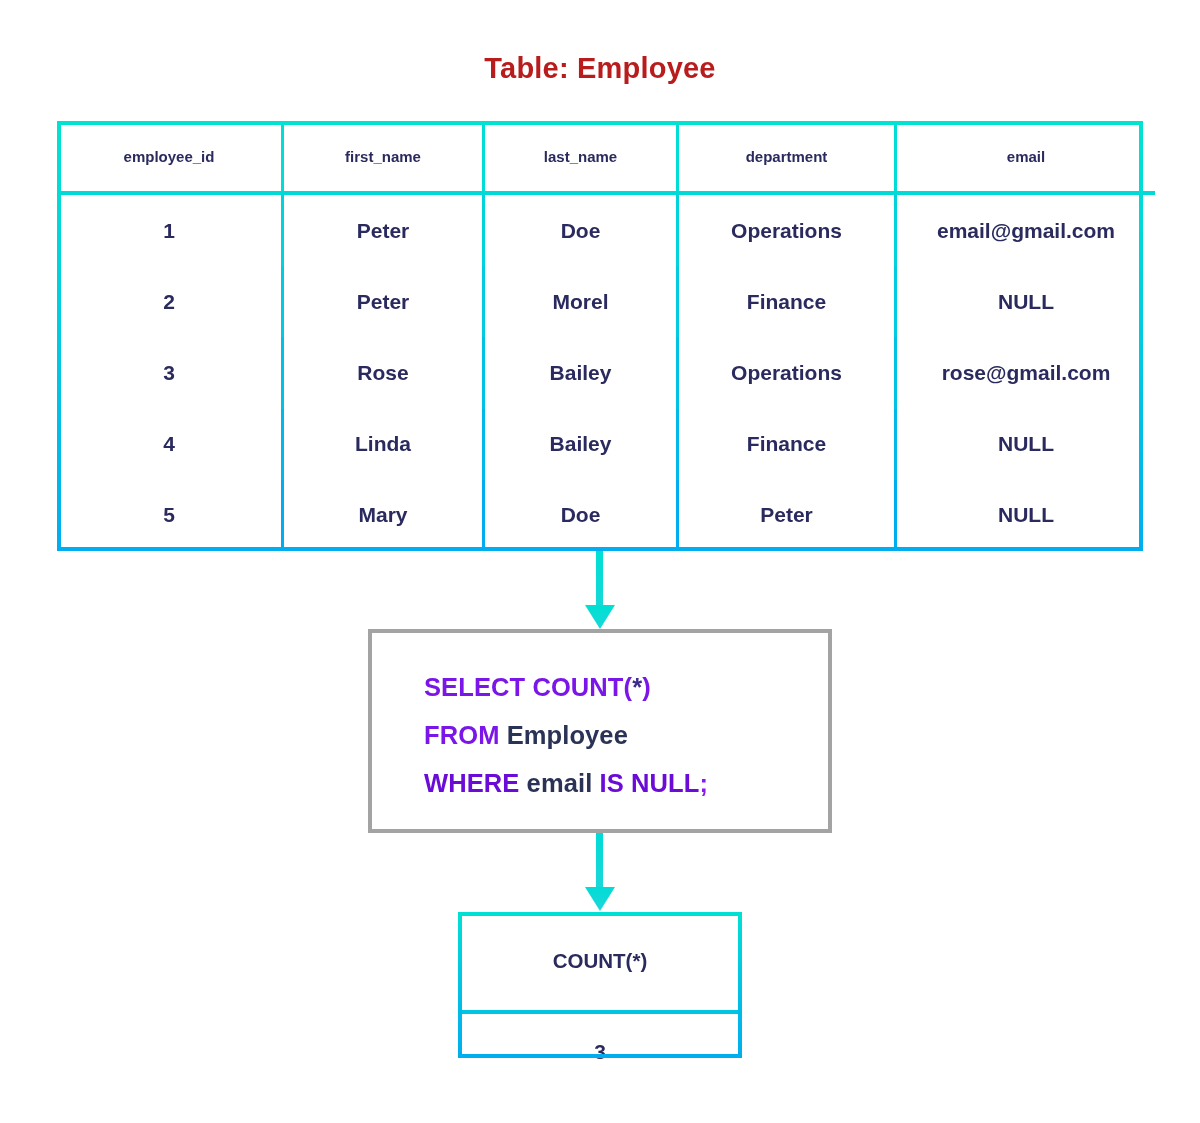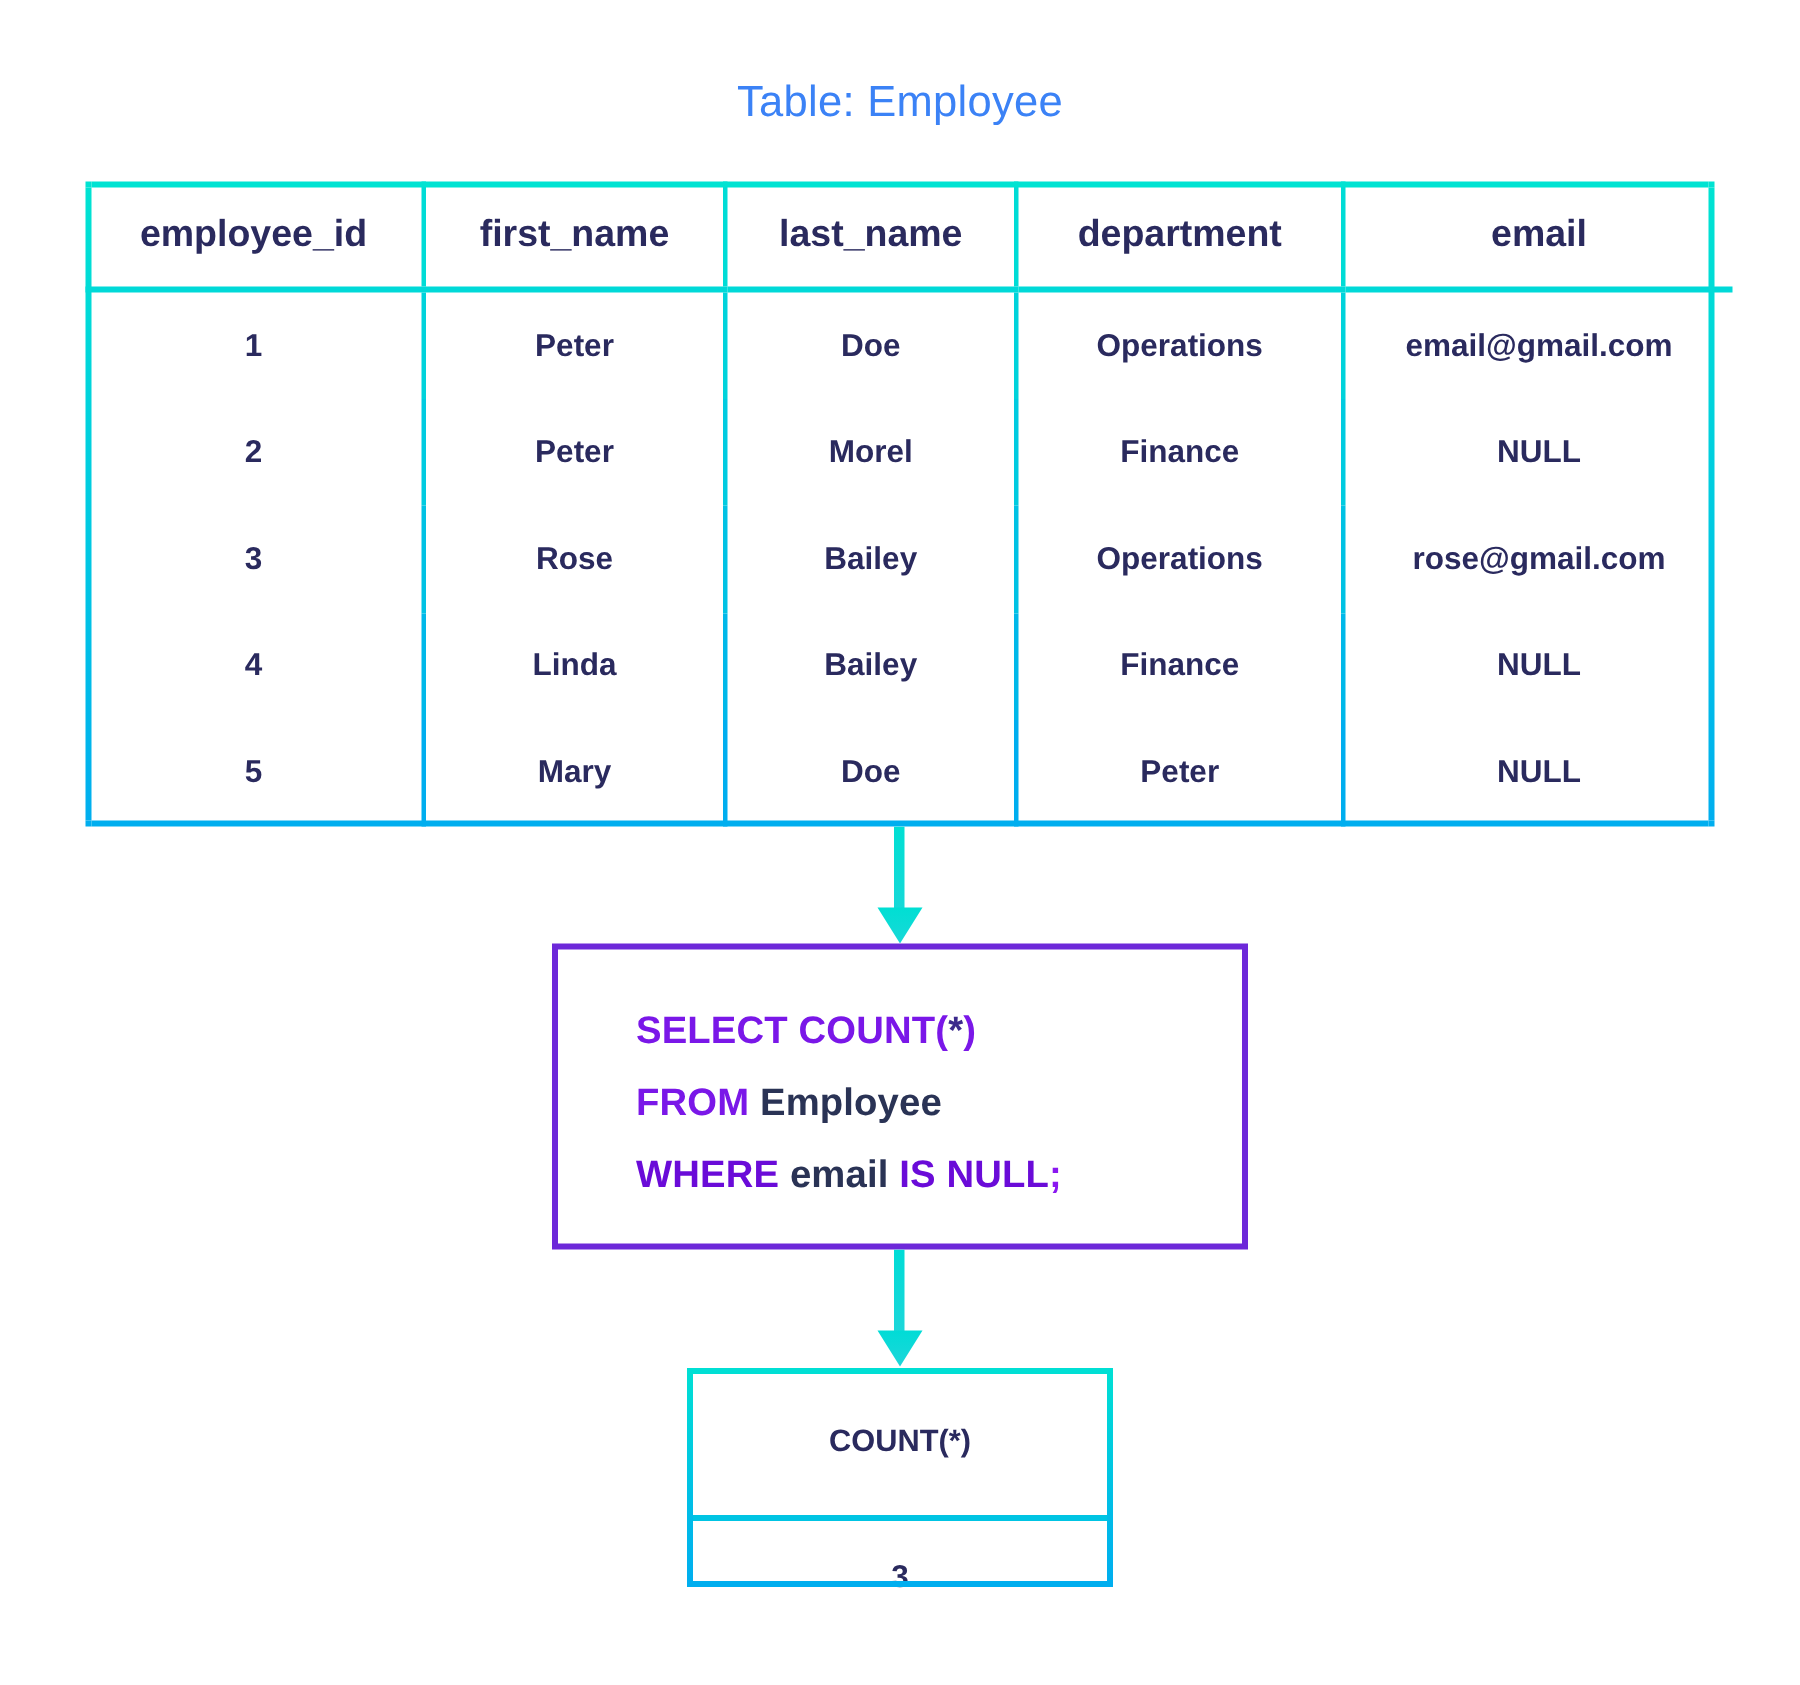--- a/index.html
+++ b/index.html
@@ -16,22 +16,22 @@
   }
 
   
   #diagram-title {
     position: absolute;
     left: 0;
     top: 52px;
     width: 1200px;
     text-align: center;
     font-size: 29px;
-    font-weight: normal;
-    color: #3b82f6;
+    font-weight: bold;
+    color: #b91c1c;
     letter-spacing: 0.2px;
   }
 
   
   #source-table {
     position: absolute;
     left: 57px;
     top: 121px;
     width: 1086px;
     height: 430px;
@@ -55,21 +55,21 @@
   #source-table th, #source-table td {
     color: #2A2A5E;
     text-align: center;
     vertical-align: middle;
     font-size: 21px;
     padding: 0;
   }
   #source-table th {
     font-weight: bold;
     height: 70px;
-    font-size: 25px;
+    font-size: 15px;
     border-right: 3px solid #00DCD6;
     border-bottom: 4px solid #00D9D8;
   }
   #source-table th:last-child { border-right: none; }
   #source-table td {
     font-weight: bold;
     height: 70px;
     border-right: 3px solid #01C6E0;
   }
   #source-table td:last-child { border-right: none; }
@@ -92,21 +92,21 @@
   #arrow-query-to-result { left: 575px; top: 833px; width: 50px; height: 80px; }
 
   
   #query-box {
     position: absolute;
     left: 368px;
     top: 629px;
     width: 464px;
     height: 204px;
     box-sizing: border-box;
-    border: 4px solid #6d28d9;
+    border: 4px solid #a3a3a3;
     background: #ffffff;
   }
   #query-code {
     position: absolute;
     left: 52px;
     top: 30px;
     font-size: 25.5px;
     font-weight: bold;
     line-height: 48px;
     white-space: pre;

